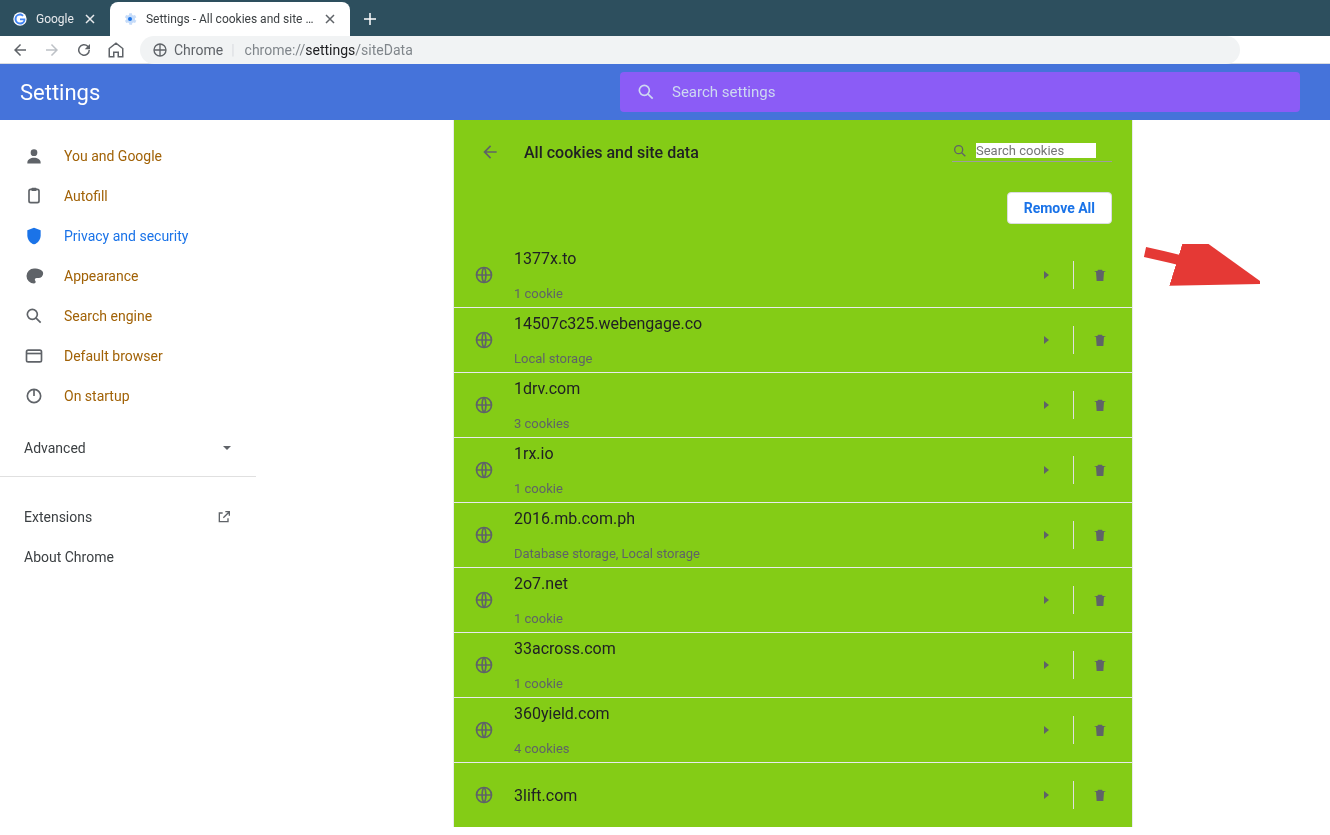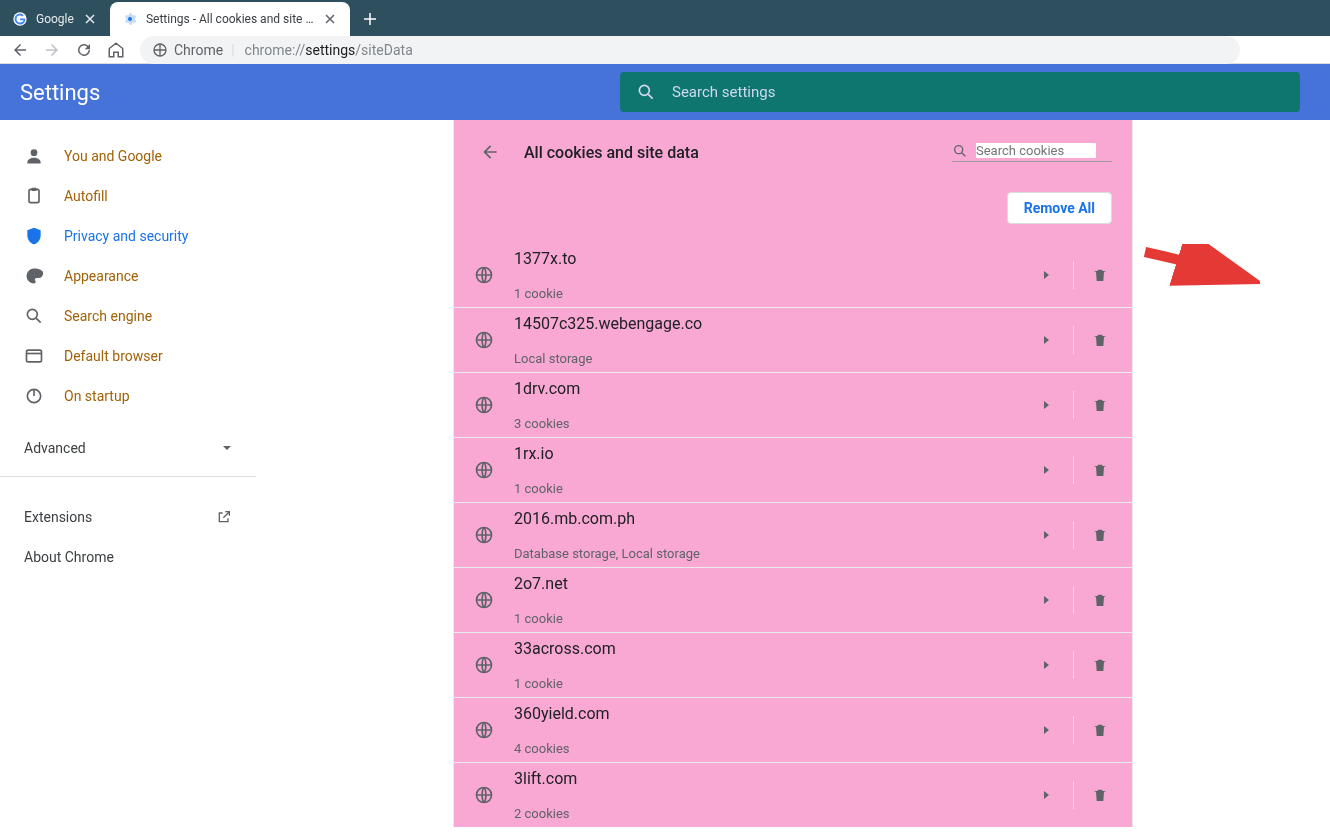--- a/index.html
+++ b/index.html
@@ -19,36 +19,36 @@
 .nav-btn.disabled { color: #bdc1c6; cursor: default; }
 .omnibox { flex: 1; height: 28px; background: #f1f3f4; border-radius: 14px; display: flex; align-items: center; padding: 0 12px; font-size: 14px; color: #5f6368; margin-left: 6px; max-width: 1100px; }
 .omnibox .chrome-label { color: #5f6368; margin: 0 8px 0 6px; }
 .omnibox .sep { color: #dadce0; margin-right: 10px; }
 .omnibox .url { color: #202124; }
 .omnibox .url .dim { color: #80868b; }
 
 
 .settings-header { height: 56px; background: #4573da; display: flex; align-items: center; padding: 0 20px; }
 .settings-title { color: #fff; font-size: 22px; font-weight: 400; flex: 0 0 600px; }
-.search-box { flex: 0 0 680px; height: 40px; background: #0f766e; border-radius: 4px; display: flex; align-items: center; padding: 0 16px; }
+.search-box { flex: 0 0 680px; height: 40px; background: #8b5cf6; border-radius: 4px; display: flex; align-items: center; padding: 0 16px; }
 .search-box input { flex: 1; background: transparent; border: none; outline: none; color: #fff; font-size: 15px; margin-left: 16px; }
 .search-box input::placeholder { color: #cdd8f1; }
 
 
 .body { display: flex; height: calc(835px - 36px - 36px - 56px); }
 .sidebar { width: 256px; padding-top: 16px; }
 .side-item { height: 40px; display: flex; align-items: center; padding: 0 24px; font-size: 14px; color: #a16207; cursor: pointer; gap: 20px; }
 .side-item.active { color: #1a73e8; }
 .side-item .icon { width: 20px; display: flex; justify-content: center; }
 .side-sep { height: 1px; background: #e0e0e0; margin: 8px 0; }
 .side-section { height: 40px; display: flex; align-items: center; justify-content: space-between; padding: 0 24px; font-size: 14px; color: #3c4043; cursor: pointer; }
 .side-plain { height: 40px; display: flex; align-items: flex-end; justify-content: space-between; padding: 0 24px; font-size: 14px; color: #3c4043; cursor: pointer; }
 
 .main-wrap { flex: 1; display: flex; justify-content: center; }
-.main { width: 680px; background: #f9a8d4; border-left: 1px solid #e8eaed; border-right: 1px solid #e8eaed; }
+.main { width: 680px; background: #84cc16; border-left: 1px solid #e8eaed; border-right: 1px solid #e8eaed; }
 .main-header { height: 64px; display: flex; align-items: center; padding: 0 20px; gap: 18px; }
 .back-btn { width: 32px; height: 32px; display: flex; align-items: center; justify-content: center; color: #5f6368; cursor: pointer; border-radius: 50%; }
 .main-title { font-size: 16px; color: #202124; font-weight: 500; flex: 1; }
 .search-cookies { display: flex; align-items: center; border-bottom: 1px solid #9e9e9e; padding-bottom: 2px; width: 160px; }
 .search-cookies input { border: none; outline: none; font-size: 13px; margin-left: 8px; width: 120px; }
 
 .remove-all-row { display: flex; justify-content: flex-end; padding: 8px 20px 18px; }
 .remove-all-btn { border: 1px solid #dadce0; background: #fff; color: #1a73e8; font-size: 14px; padding: 7px 16px; border-radius: 4px; cursor: pointer; font-weight: 700; }
 
 .site-list { }
@@ -446,21 +446,20 @@
           </div>
           <div class="site-row">
     <span class="globe">
       <svg width="20" height="20" viewBox="0 0 24 24">
                 <circle cx="12" cy="12" r="9" fill="none" stroke="#5f6368" stroke-width="2"></circle>
                 <path fill="none" stroke="#5f6368" stroke-width="2" d="M3 12h18M12 3c3 3 3 15 0 18M12 3c-3 3-3 15 0 18"></path>
               </svg>
     </span>
     <div class="site-info">
       <div class="site-domain">3lift.com</div>
-      <div class="site-detail">2 cookies</div>
     </div>
     <span class="expand">
       <svg width="8" height="10" viewBox="0 0 8 10">
                 <path fill="#5f6368" d="M1 1l5 4-5 4z"></path>
               </svg>
     </span>
     <span class="row-sep"></span>
     <span class="trash">
       <svg width="16" height="18" viewBox="0 0 24 24">
                 <path fill="#5f6368" d="M6 7h12l-1 14H7zM9 4h6l1 2H8zM4 6h16v1H4z"></path>

